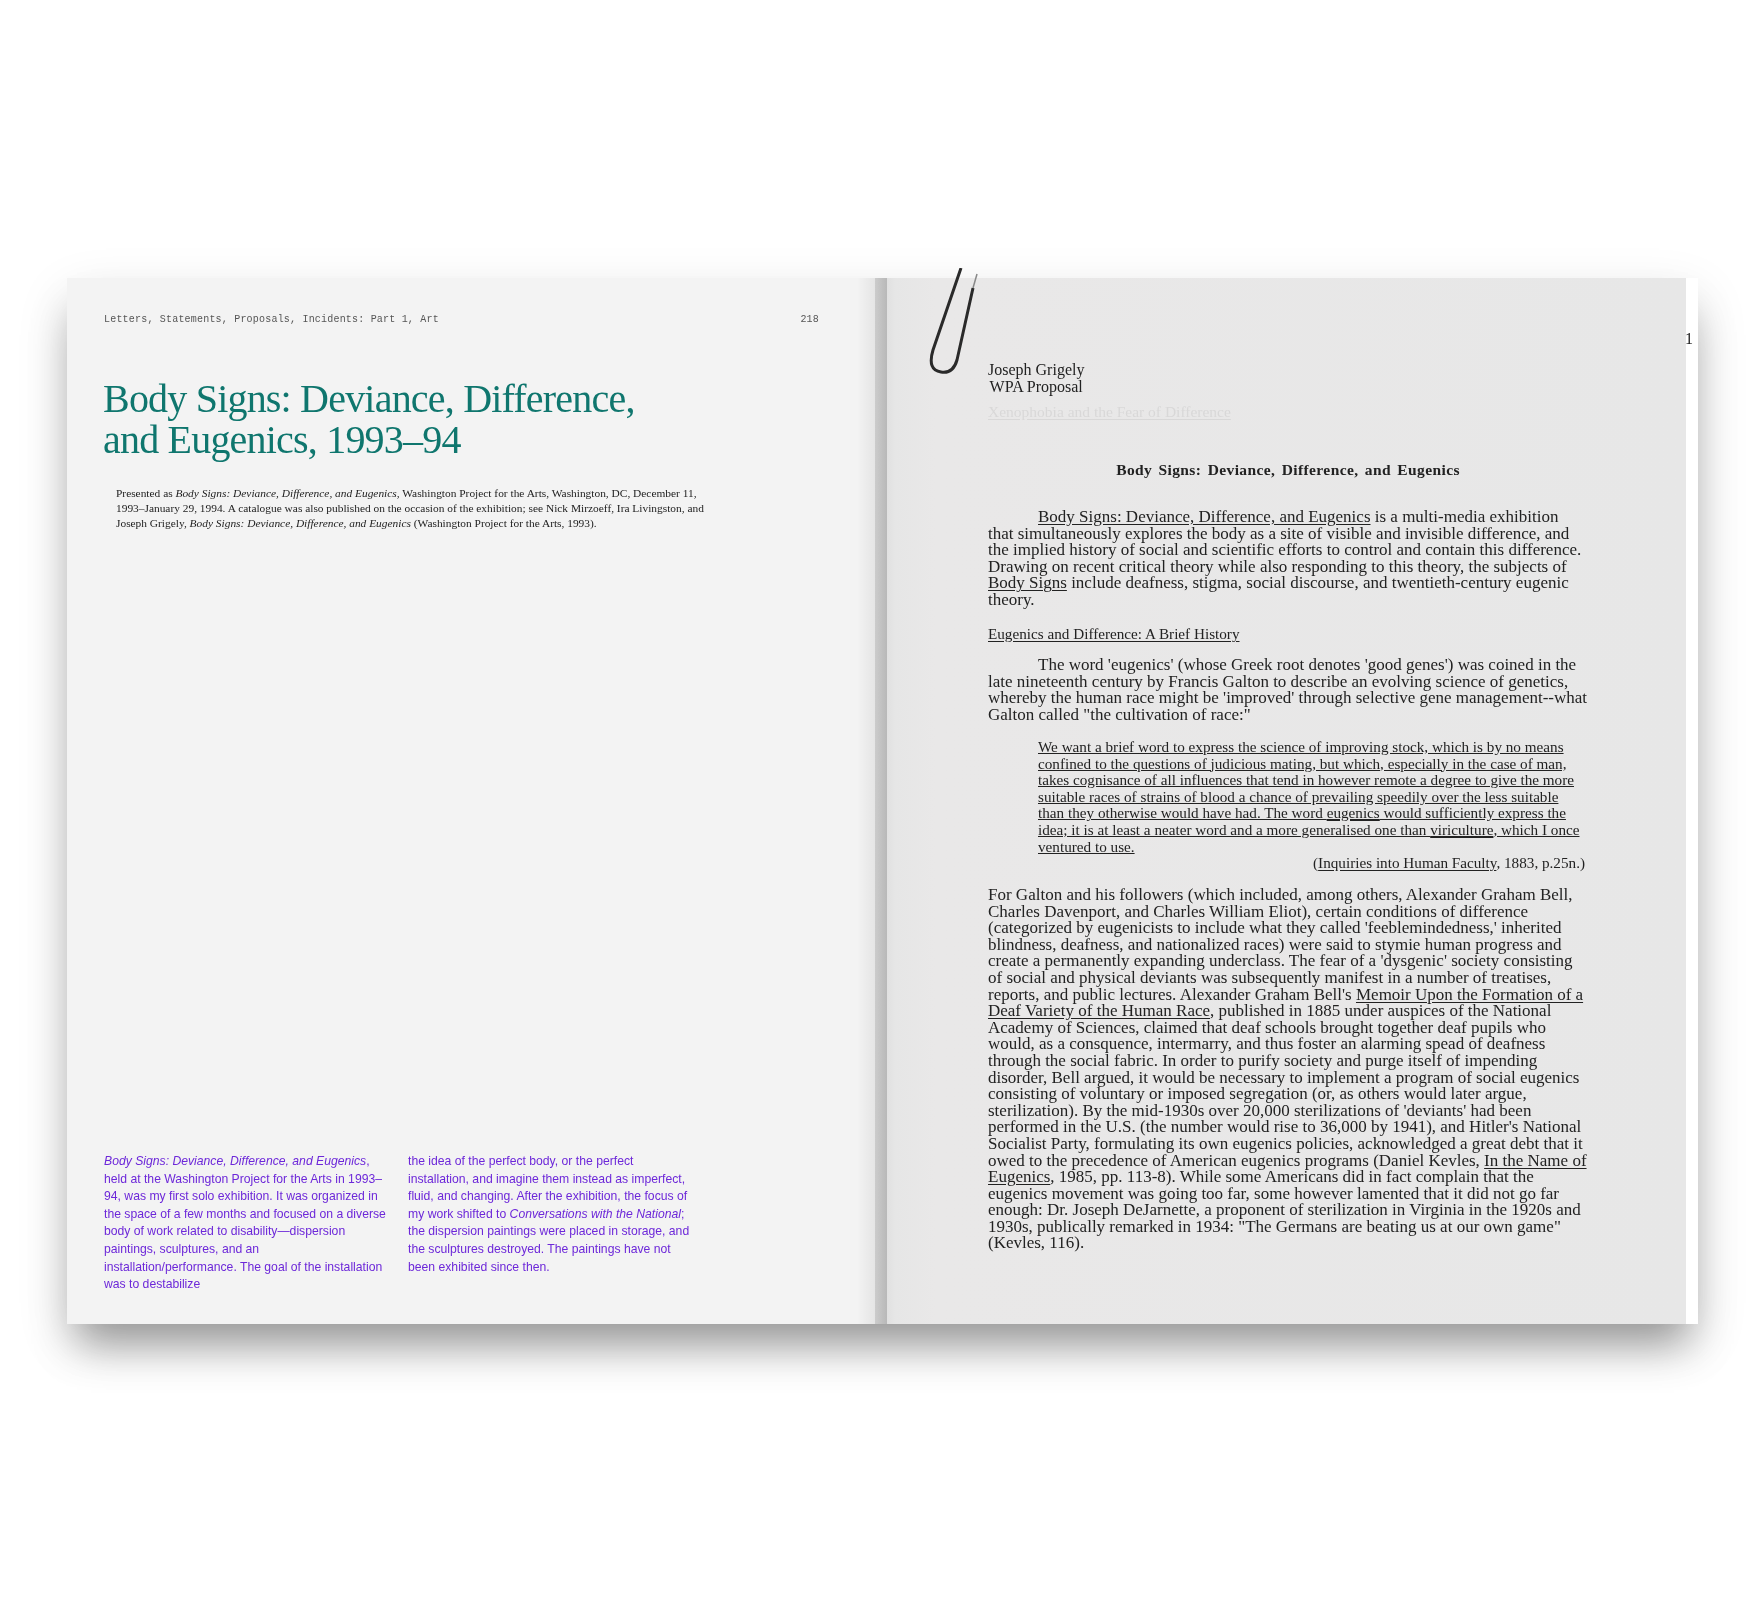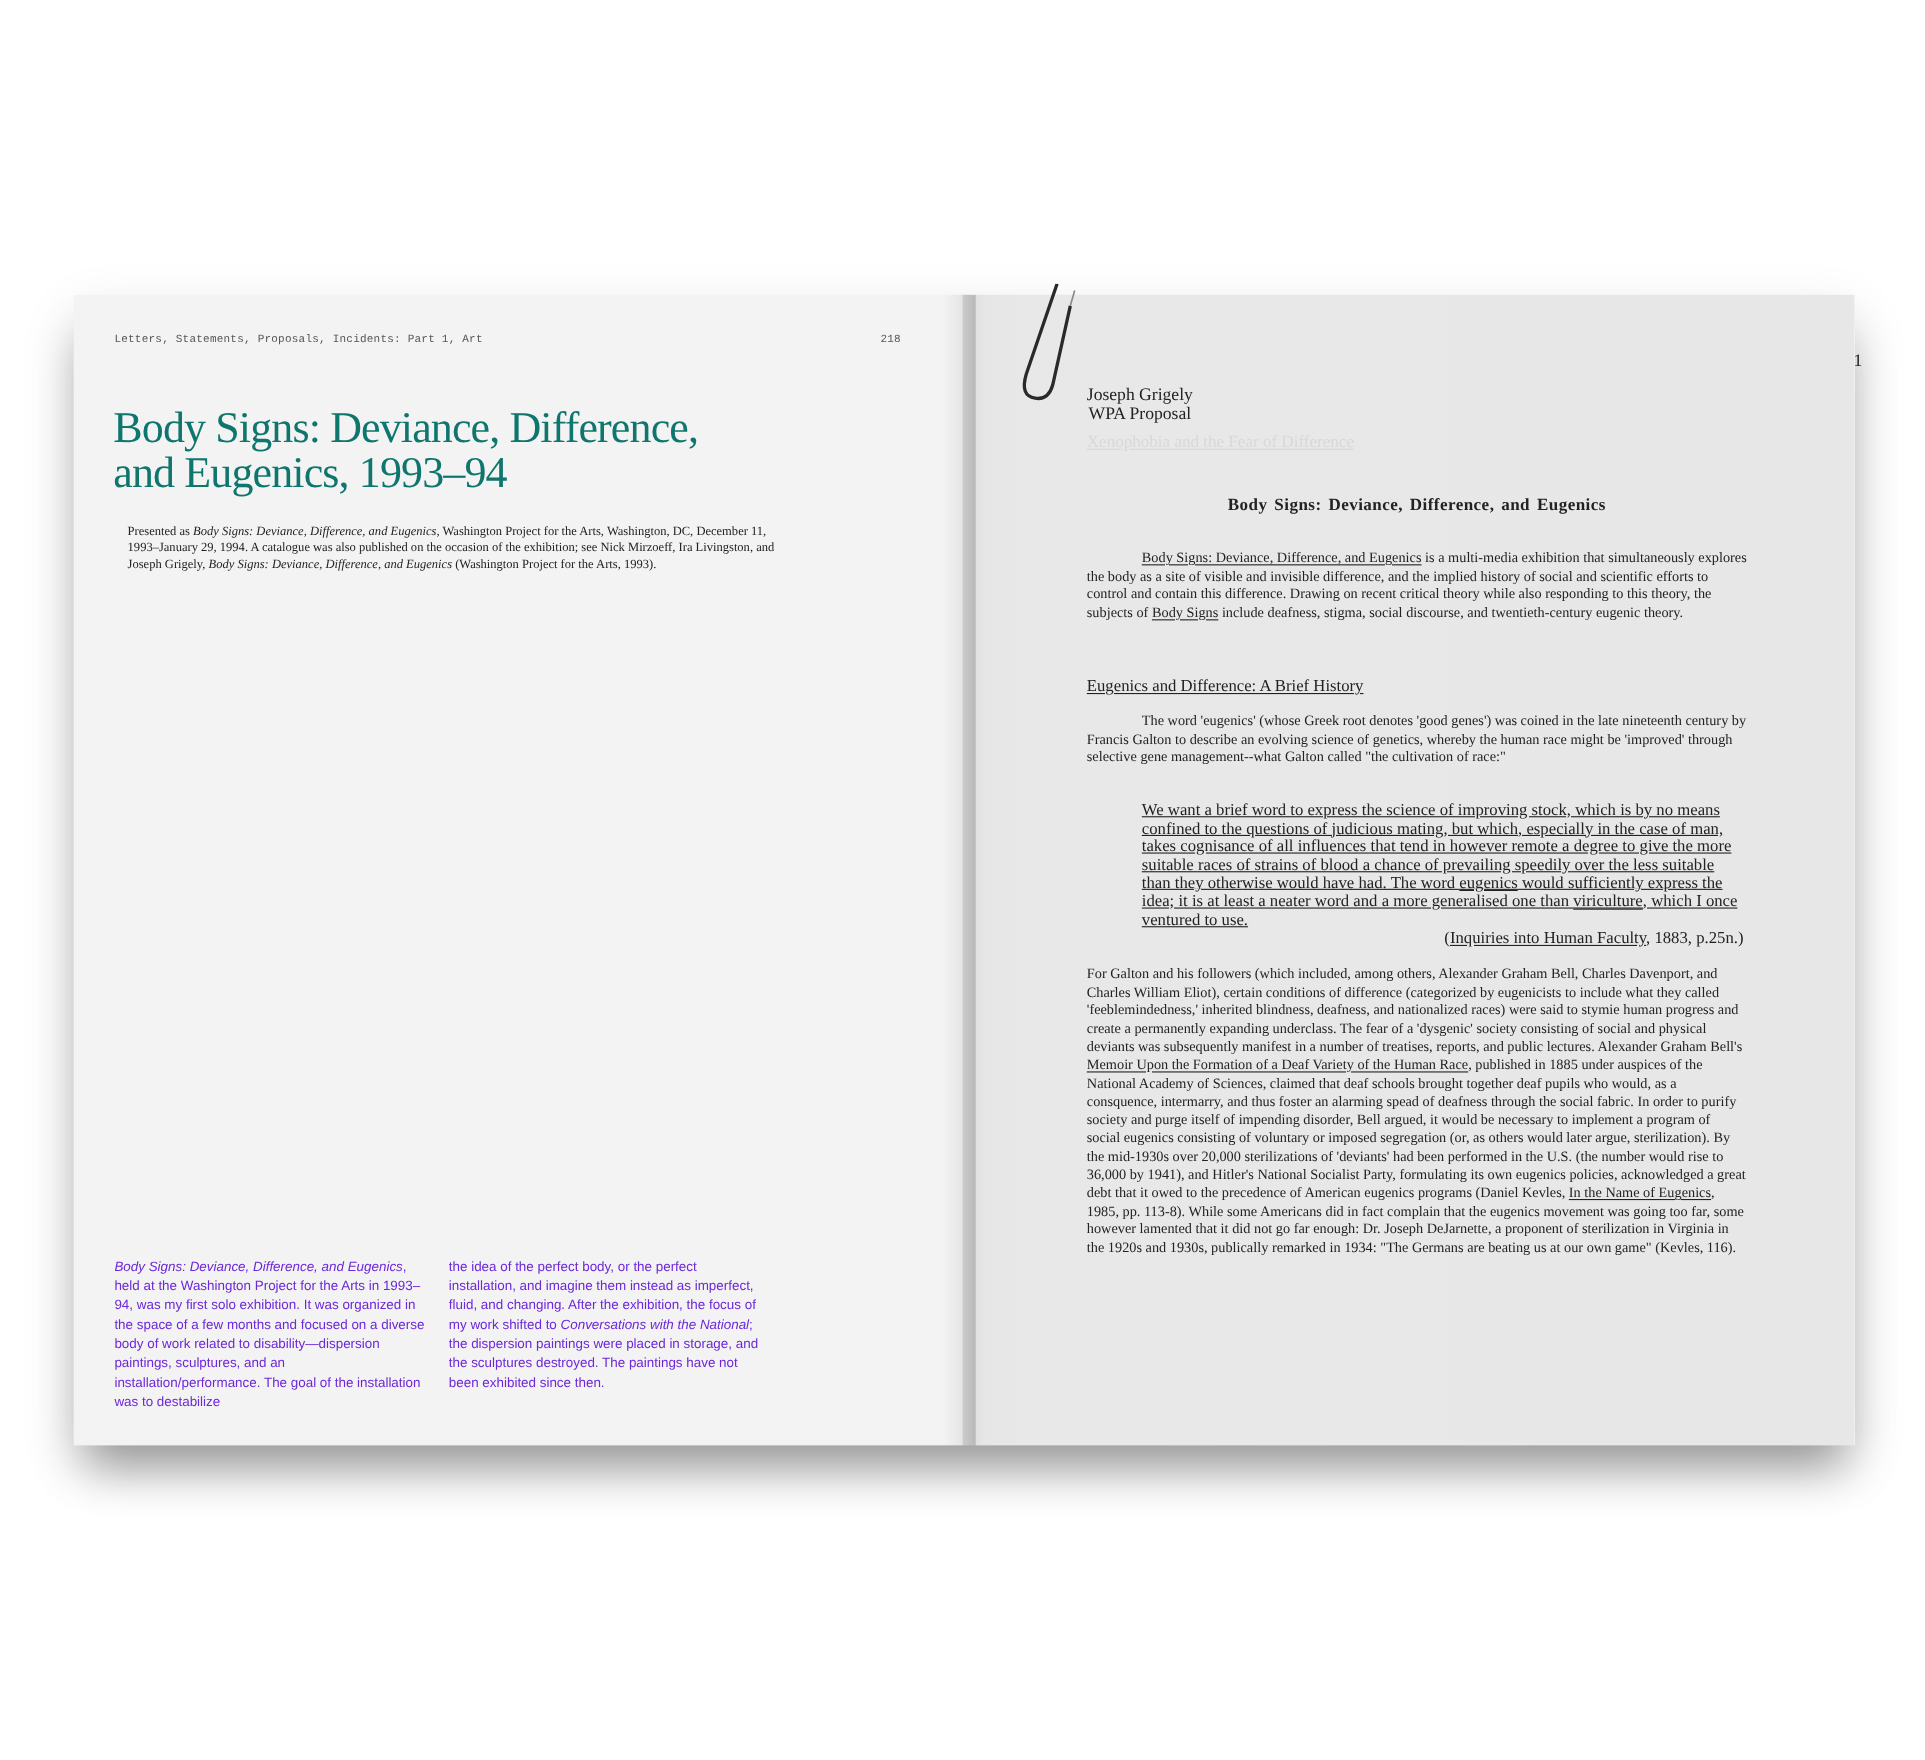--- a/index.html
+++ b/index.html
@@ -1,22 +1,23 @@
 <!DOCTYPE html>
 <html><head>
 <meta charset="utf-8">
 <style>
   html, body { margin: 0; padding: 0; }
   body {
     width: 1750px; height: 1600px; background: #ffffff; position: relative; overflow: hidden;
     font-family: "Liberation Serif", serif; color: #1a1a1a;
   }
   .spread {
-    position: absolute; left: 67px; top: 268px; width: 1619px; height: 1046px;
+    position: absolute; left: 67px; top: 278px; width: 1619px; height: 1046px;
     box-shadow: 0 30px 40px -10px rgba(0,0,0,0.35), 0 18px 50px rgba(0,0,0,0.12);
+    padding-left: 12px;
   }
   .page-left {
     position: absolute; left: 0; top: 0; width: 808px; height: 1046px; background: #f3f3f3;
   }
   .gutter {
     position: absolute; left: 790px; top: 0; width: 30px; height: 1046px;
     background: linear-gradient(to right, rgba(0,0,0,0) 0%, rgba(0,0,0,0.06) 60%, rgba(0,0,0,0.18) 100%);
     z-index: 2;
   }
   .page-right {
@@ -43,21 +44,21 @@
   }
   .col1 { left: 37px; }
   .col2 { left: 341px; width: 285px; }
   i { font-style: italic; }
   
   .doc { position: absolute; left: 0; top: 0; width: 811px; height: 1046px; font-family: "Liberation Serif", serif; color: #222; }
   .ghost { position: absolute; color: rgba(80,80,80,0.10); font-size: 15.5px; line-height: 16.5px; left: 113px; width: 600px; }
   .pgnum { position: absolute; left: 810px; top: 52px; font-size: 16px; }
   .author { position: absolute; left: 113px; top: 84px; font-size: 16px; line-height: 16.5px; text-align: center; }
   .doc-title { position: absolute; left: 113px; top: 183px; width: 600px; text-align: center; font-weight: bold; font-size: 15.5px; letter-spacing: 0.4px; word-spacing: 2px; }
-  .p { position: absolute; left: 113px; width: 600px; font-size: 13px; line-height: 16.6px; margin: 0; }
+  .p { position: absolute; left: 113px; width: 600px; font-size: 17px; line-height: 16.6px; margin: 0; }
   .p .ind { display: inline-block; width: 50px; }
   .quote { position: absolute; left: 163px; width: 550px; font-size: 15.2px; line-height: 16.6px; margin: 0; text-decoration: underline; }
   .cite { position: absolute; left: 270px; width: 440px; text-align: right; font-size: 15.2px; line-height: 16.6px; }
   u { text-decoration: underline; text-underline-offset: 2px; }
   .heading { position: absolute; left: 113px; top: 347px; font-size: 15.2px; }
   .clip {
     position: absolute; left: 40px; top: -10px; z-index: 3;
   }
 </style>
 </head>

